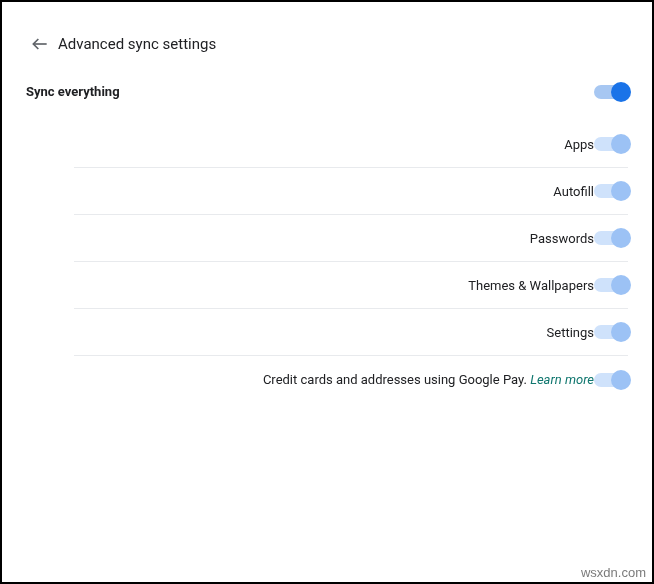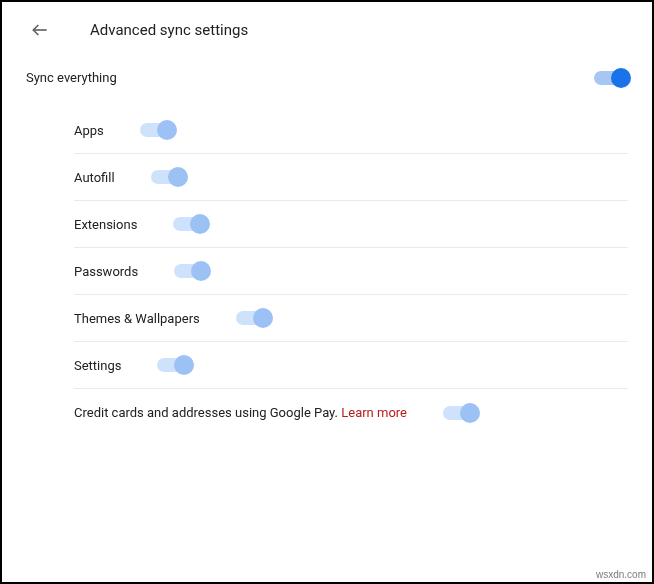--- a/index.html
+++ b/index.html
@@ -8,22 +8,22 @@
       background: #fff;
       width: 654px;
       height: 584px;
       border: 2px solid #000;
       position: relative;
       overflow: hidden;
     }
     .header {
       display: flex;
       align-items: center;
-      padding: 18px 20px 10px 28px;
-      gap: 40px;
+      padding: 32px 20px 10px 28px;
+      gap: 8px;
     }
     .back-icon {
       width: 20px;
       height: 20px;
       cursor: pointer;
       display: flex;
       align-items: center;
       justify-content: center;
       color: #5f6368;
     }
@@ -31,44 +31,45 @@
     .page-title {
       font-size: 15px;
       color: #202124;
       font-weight: 400;
     }
     .master-row {
       display: flex;
       align-items: center;
       justify-content: space-between;
       padding: 20px 24px 22px 24px;
+      font-weight: bold;
     }
     .master-label {
       font-size: 13px;
       color: #202124;
     }
     .items {
       padding: 0 24px 0 72px;
     }
     .item-row {
       display: flex;
       align-items: center;
-      justify-content: flex-start;
+      justify-content: flex-end;
       height: 47px;
       border-bottom: 1px solid #e8eaed;
-      gap: 36px;
     }
     .item-row:last-child { border-bottom: none; }
     .item-label {
       font-size: 13px;
       color: #202124;
     }
     .item-label .link {
-      color: #b91c1c;
+      color: #0f766e;
       cursor: pointer;
+      font-style: italic;
     }
     
     .toggle {
       position: relative;
       width: 34px;
       height: 14px;
       border-radius: 7px;
       cursor: pointer;
       flex-shrink: 0;
     }
@@ -92,21 +93,21 @@
       background: #cfe2fb;
     }
     .toggle.on-disabled::after {
       right: -3px;
       background: #9cc2f5;
     }
     .watermark {
       position: absolute;
       right: 4px;
       bottom: 2px;
-      font-size: 10px;
+      font-size: 13px;
       color: #7b7b7b;
       background: rgba(255,255,255,0.7);
       padding: 0 2px;
       font-family: Arial, sans-serif;
     }
   </style>
 </head>
 <body>
 
 <div class="header">
@@ -127,24 +128,20 @@
 <div class="items" id="items-container">
     <div class="item-row">
       <div class="item-label">Apps</div>
       <div class="toggle on-disabled"></div>
     </div>
     <div class="item-row">
       <div class="item-label">Autofill</div>
       <div class="toggle on-disabled"></div>
     </div>
     <div class="item-row">
-      <div class="item-label">Extensions</div>
-      <div class="toggle on-disabled"></div>
-    </div>
-    <div class="item-row">
       <div class="item-label">Passwords</div>
       <div class="toggle on-disabled"></div>
     </div>
     <div class="item-row">
       <div class="item-label">Themes &amp; Wallpapers</div>
       <div class="toggle on-disabled"></div>
     </div>
     <div class="item-row">
       <div class="item-label">Settings</div>
       <div class="toggle on-disabled"></div>

